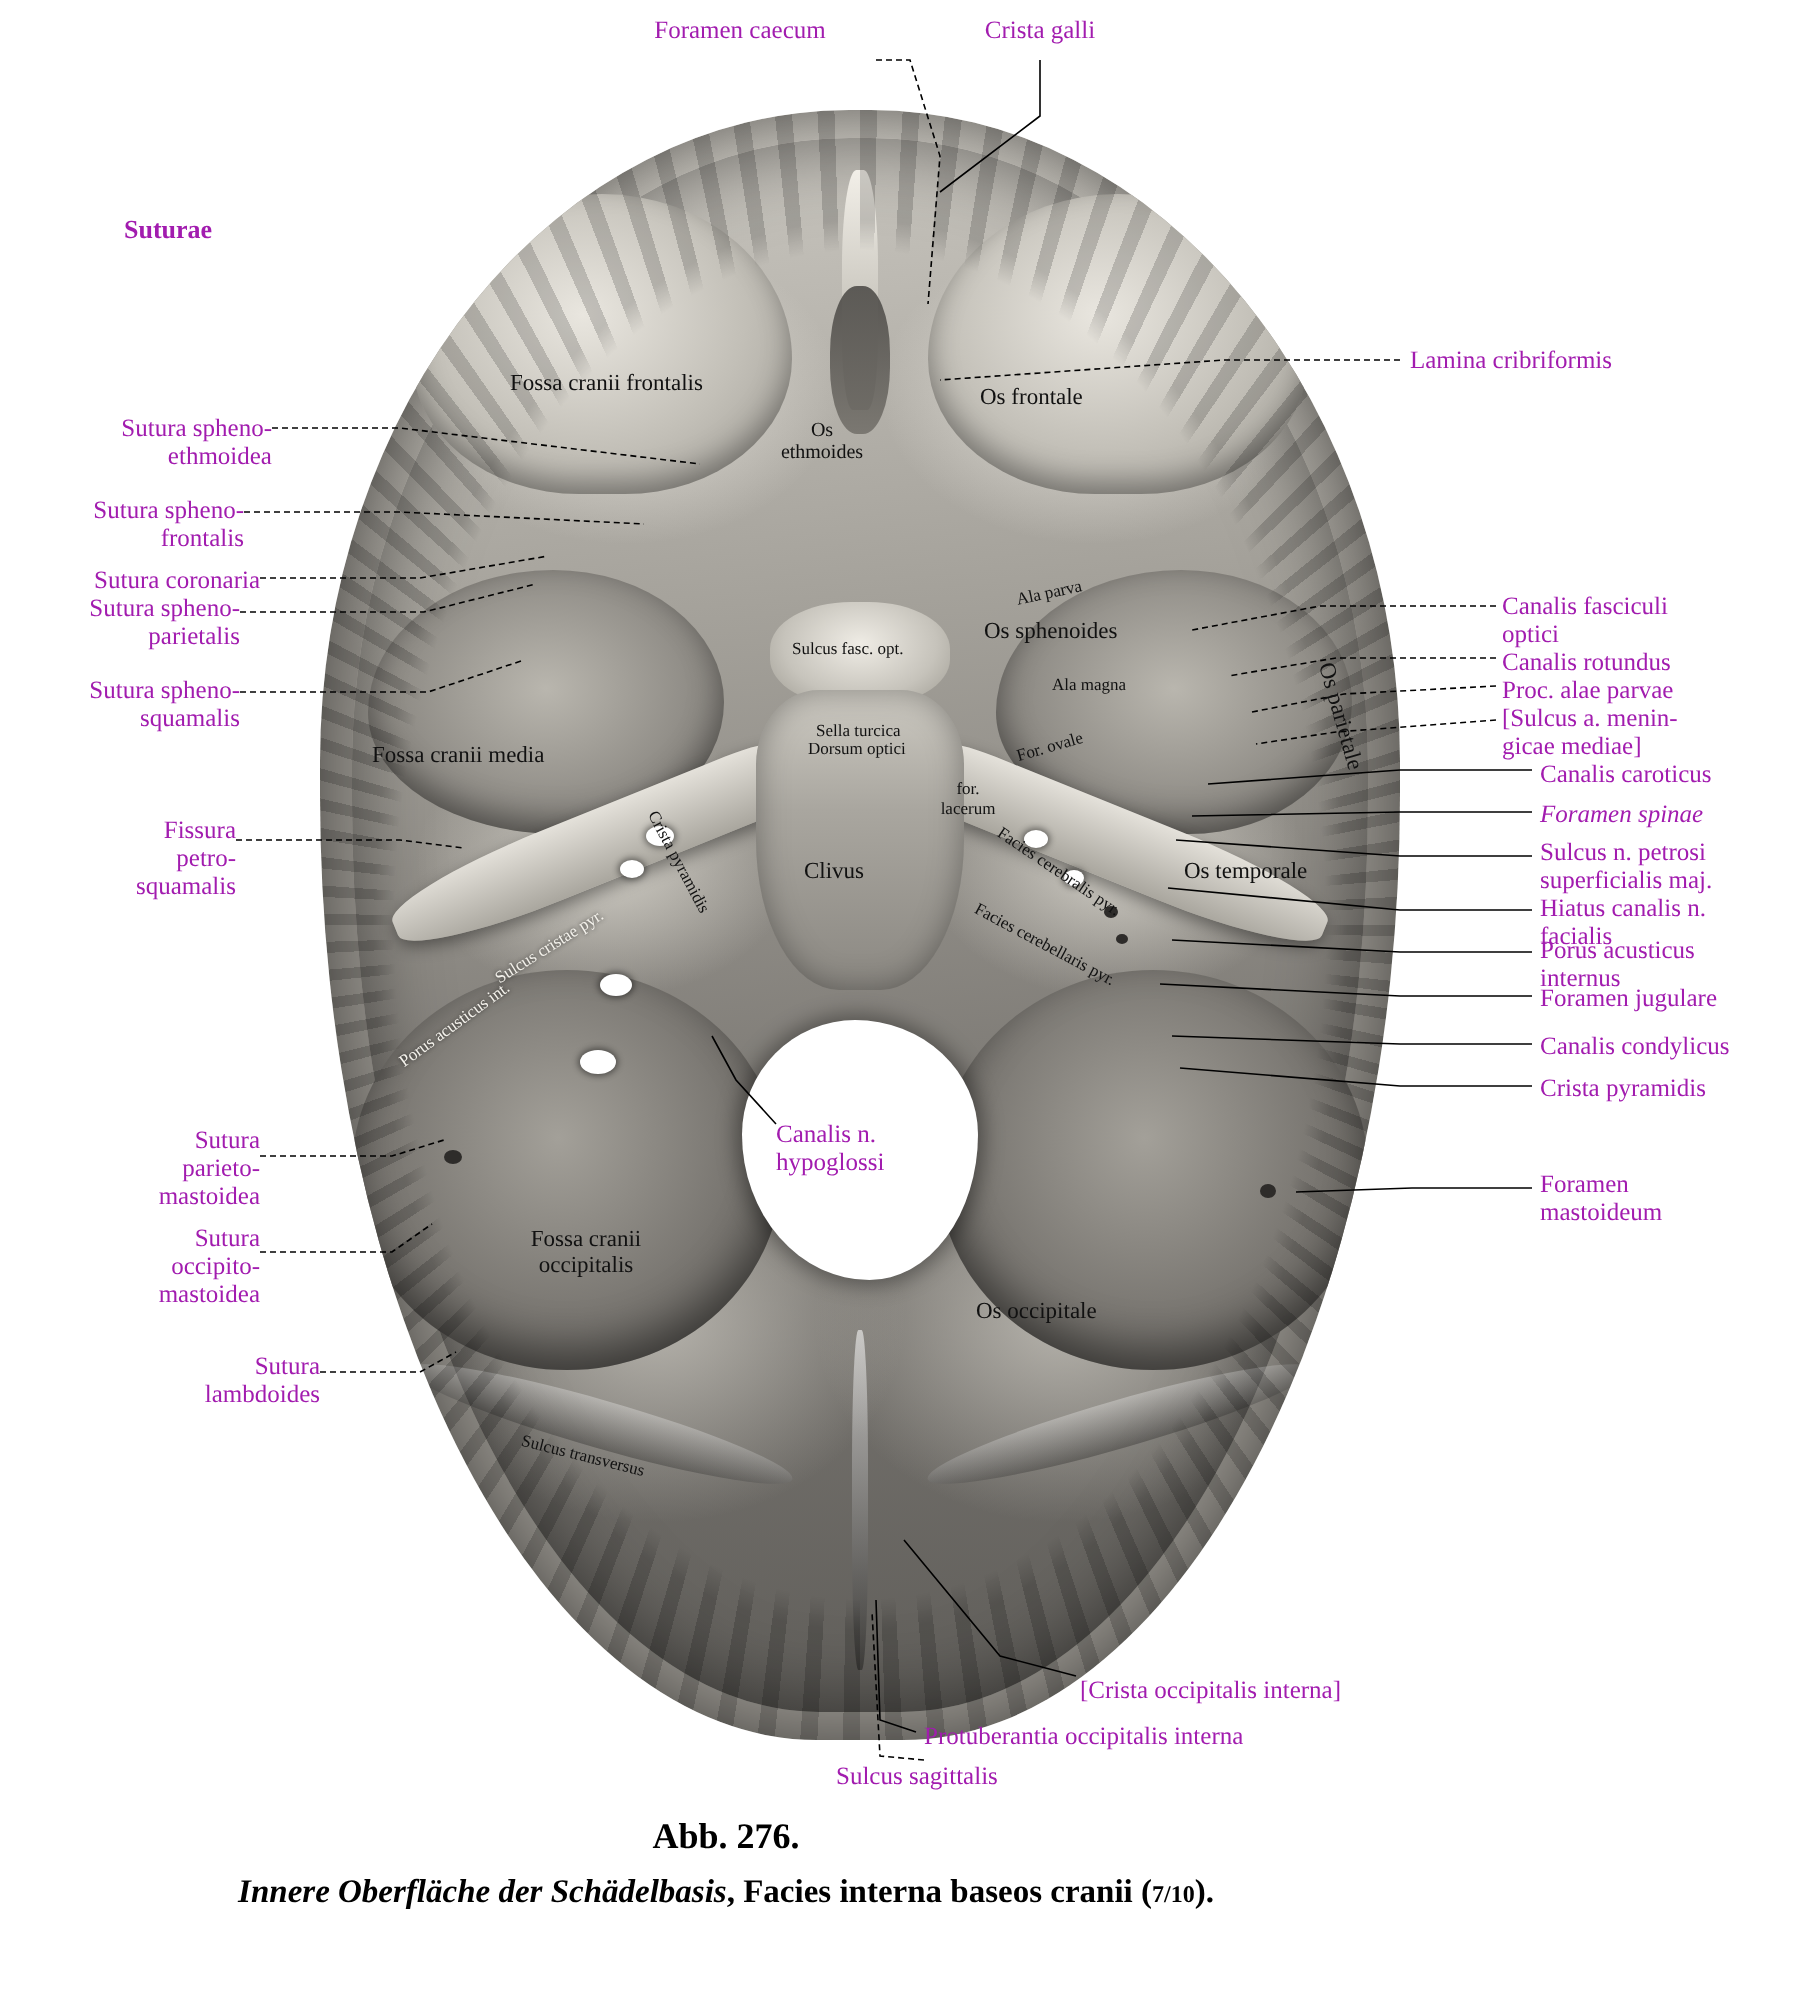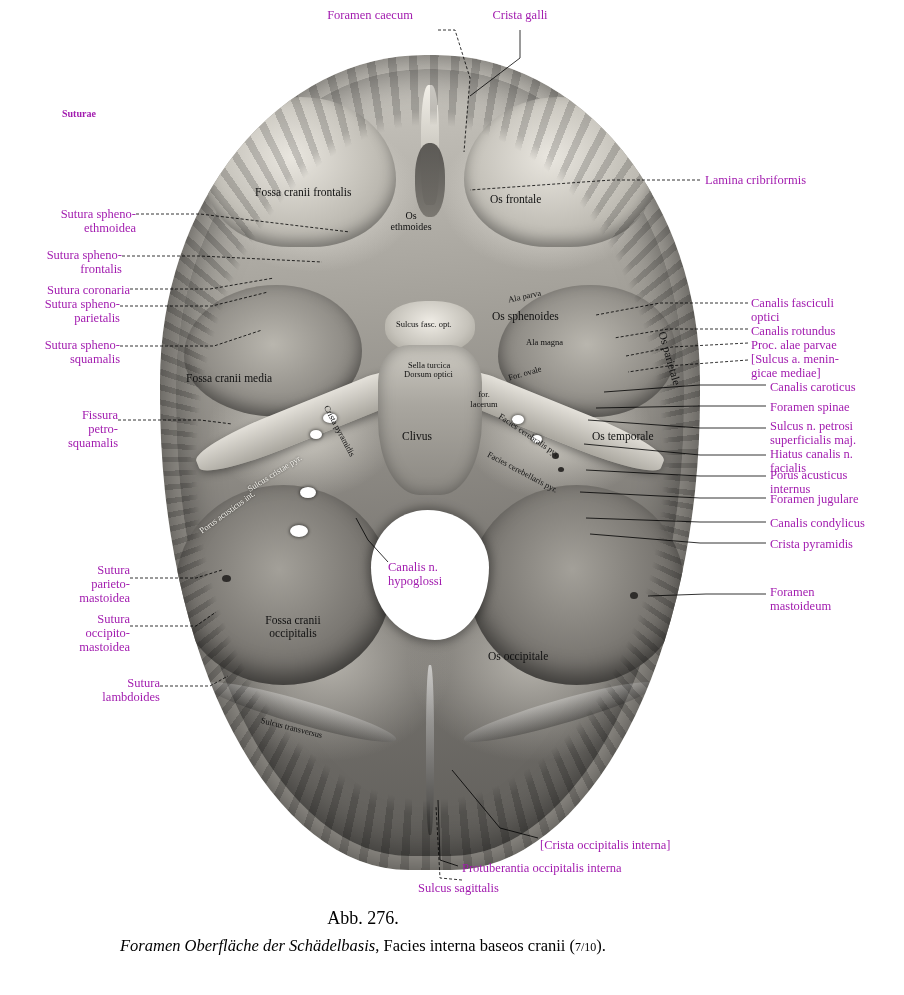--- a/index.html
+++ b/index.html
@@ -206,35 +206,36 @@
   }
   .lbl.right { text-align: right; }
   .lbl.center { text-align: center; }
   .lbl.onplate {
     color: #111;
     font-size: 11.5px;
   }
   .lbl.onplate.light { color: #f4f2ec; text-shadow: 0 0 2px rgba(0,0,0,.7); }
   .lbl.small { font-size: 10px; }
   .lbl.tiny { font-size: 8.5px; }
-  .lbl.bold { font-weight: bold; font-size: 10px; }
+  .lbl.bold { font-weight: bold; font-size: 13px; }
 
   svg.leaders {
     position: absolute;
     left: 0; top: 0;
     width: 904px; height: 995px;
     pointer-events: none;
   }
 
   
   .caption {
     position: absolute;
     left: 0;
     width: 726px;
     text-align: center;
+    font-weight: bold;
   }
   #cap-num { top: 908px; font-size: 18px; }
   #cap-main { top: 936px; font-size: 16.5px; }
   #cap-main .ital { font-style: italic; }
   #cap-credit { top: 964px; font-size: 11.5px; }
   .smcaps { font-variant: small-caps; }
   .frac { font-size: 12px; }
 </style>
 </head>
 <body>
@@ -341,21 +342,21 @@
 lambdoides</div>
 
   <div class="lbl" style="left:705px; top:173px;">Lamina cribriformis</div>
   <div class="lbl" style="left:751px; top:296px;">Canalis fasciculi
 optici</div>
   <div class="lbl" style="left:751px; top:324px;">Canalis rotundus</div>
   <div class="lbl" style="left:751px; top:338px;">Proc. alae parvae</div>
   <div class="lbl" style="left:751px; top:352px;">[Sulcus a. menin-
 gicae mediae]</div>
   <div class="lbl" style="left:770px; top:380px;">Canalis caroticus</div>
-  <div class="lbl" style="left:770px; top:400px;">Foramen spinae</div>
+  <div class="lbl" style="left:770px; top:400px;font-style:italic;">Foramen spinae</div>
   <div class="lbl" style="left:770px; top:419px;">Sulcus n. petrosi
 superficialis maj.</div>
   <div class="lbl" style="left:770px; top:447px;">Hiatus canalis n.
 facialis</div>
   <div class="lbl" style="left:770px; top:468px;">Porus acusticus
 internus</div>
   <div class="lbl" style="left:770px; top:492px;">Foramen jugulare</div>
   <div class="lbl" style="left:770px; top:516px;">Canalis condylicus</div>
   <div class="lbl" style="left:770px; top:537px;">Crista pyramidis</div>
   <div class="lbl" style="left:770px; top:585px;">Foramen
@@ -390,17 +391,17 @@
   <div class="lbl" style="left:388px; top:560px;">Canalis n.
 hypoglossi</div>
   <div class="lbl onplate center" style="left:238px; top:614px; width:110px;">Fossa cranii
 occipitalis</div>
   <div class="lbl onplate" style="left:488px; top:650px;">Os occipitale</div>
   <div class="lbl onplate tiny" style="left:262px; top:716px; transform:rotate(14deg); transform-origin:left top;">Sulcus transversus</div>
 
   <div class="caption" id="cap-num">Abb. 276.</div>
 
   <div class="caption" id="cap-main">
-    <span class="ital">Foramen Oberfläche der Schädelbasis</span><span>, Facies interna baseos cranii (</span><span class="frac">7/10</span><span>).</span>
+    <span class="ital">Innere Oberfläche der Schädelbasis</span><span>, Facies interna baseos cranii (</span><span class="frac">7/10</span><span>).</span>
   </div>
 
 
 </div>
 
 </body></html>

